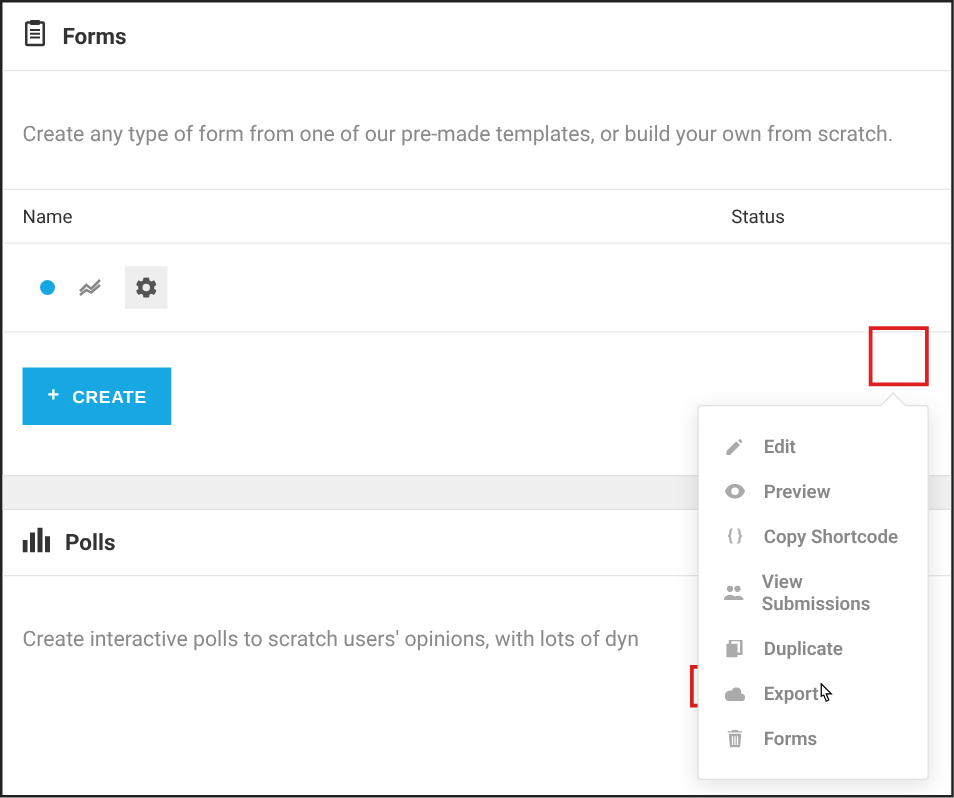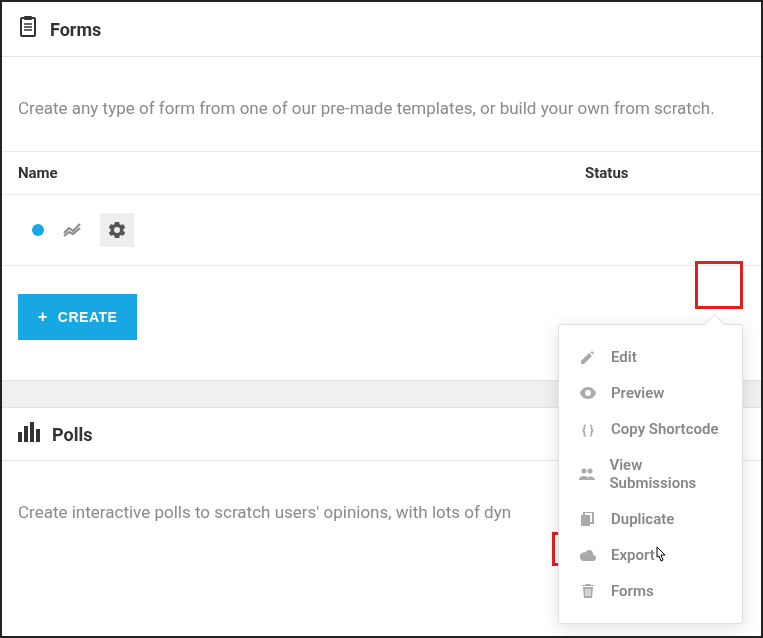--- a/index.html
+++ b/index.html
@@ -4,21 +4,21 @@
   <style>
     * { box-sizing: border-box; margin: 0; padding: 0; }
     body { font-family: -apple-system, BlinkMacSystemFont, "Segoe UI", Roboto, Arial, sans-serif; background: #fff; width: 763px; height: 638px; overflow: hidden; border: 2px solid #222; position: relative; }
     
     .section-header { display: flex; align-items: center; padding: 14px 16px; border-bottom: 1px solid #e5e5e5; gap: 12px; }
     .section-header .title { font-size: 18px; font-weight: 700; color: #333; }
     .section-header svg { fill: #333; }
     
     .section-desc { padding: 38px 16px 30px 16px; font-size: 17px; color: #8a8a8a; line-height: 1.55; }
     
-    .table-header { display: flex; padding: 12px 16px; border-top: 1px solid #e8e8e8; border-bottom: 1px solid #e8e8e8; font-size: 15px; font-weight: 700; color: #333; }
+    .table-header { display: flex; padding: 12px 16px; border-top: 1px solid #e8e8e8; border-bottom: 1px solid #e8e8e8; font-size: 15px; font-weight: 400; color: #333; }
     .col-name { flex: 1; }
     .col-status { width: 160px; }
     
     .table-row { display: flex; align-items: center; padding: 18px 16px; border-bottom: 1px solid #e8e8e8; font-size: 15px; color: #333; position: relative; }
     .row-name { flex: 1; }
     .row-status { width: 160px; display: flex; align-items: center; justify-content: flex-start; gap: 18px; padding-left: 14px; }
     .status-dot { width: 12px; height: 12px; border-radius: 50%; background: #17a8e3; }
     .action-icon { width: 20px; height: 20px; display: flex; align-items: center; justify-content: center; color: #888; cursor: pointer; }
     .gear-container { width: 34px; height: 34px; background: #eee; display: flex; align-items: center; justify-content: center; cursor: pointer; }
     

